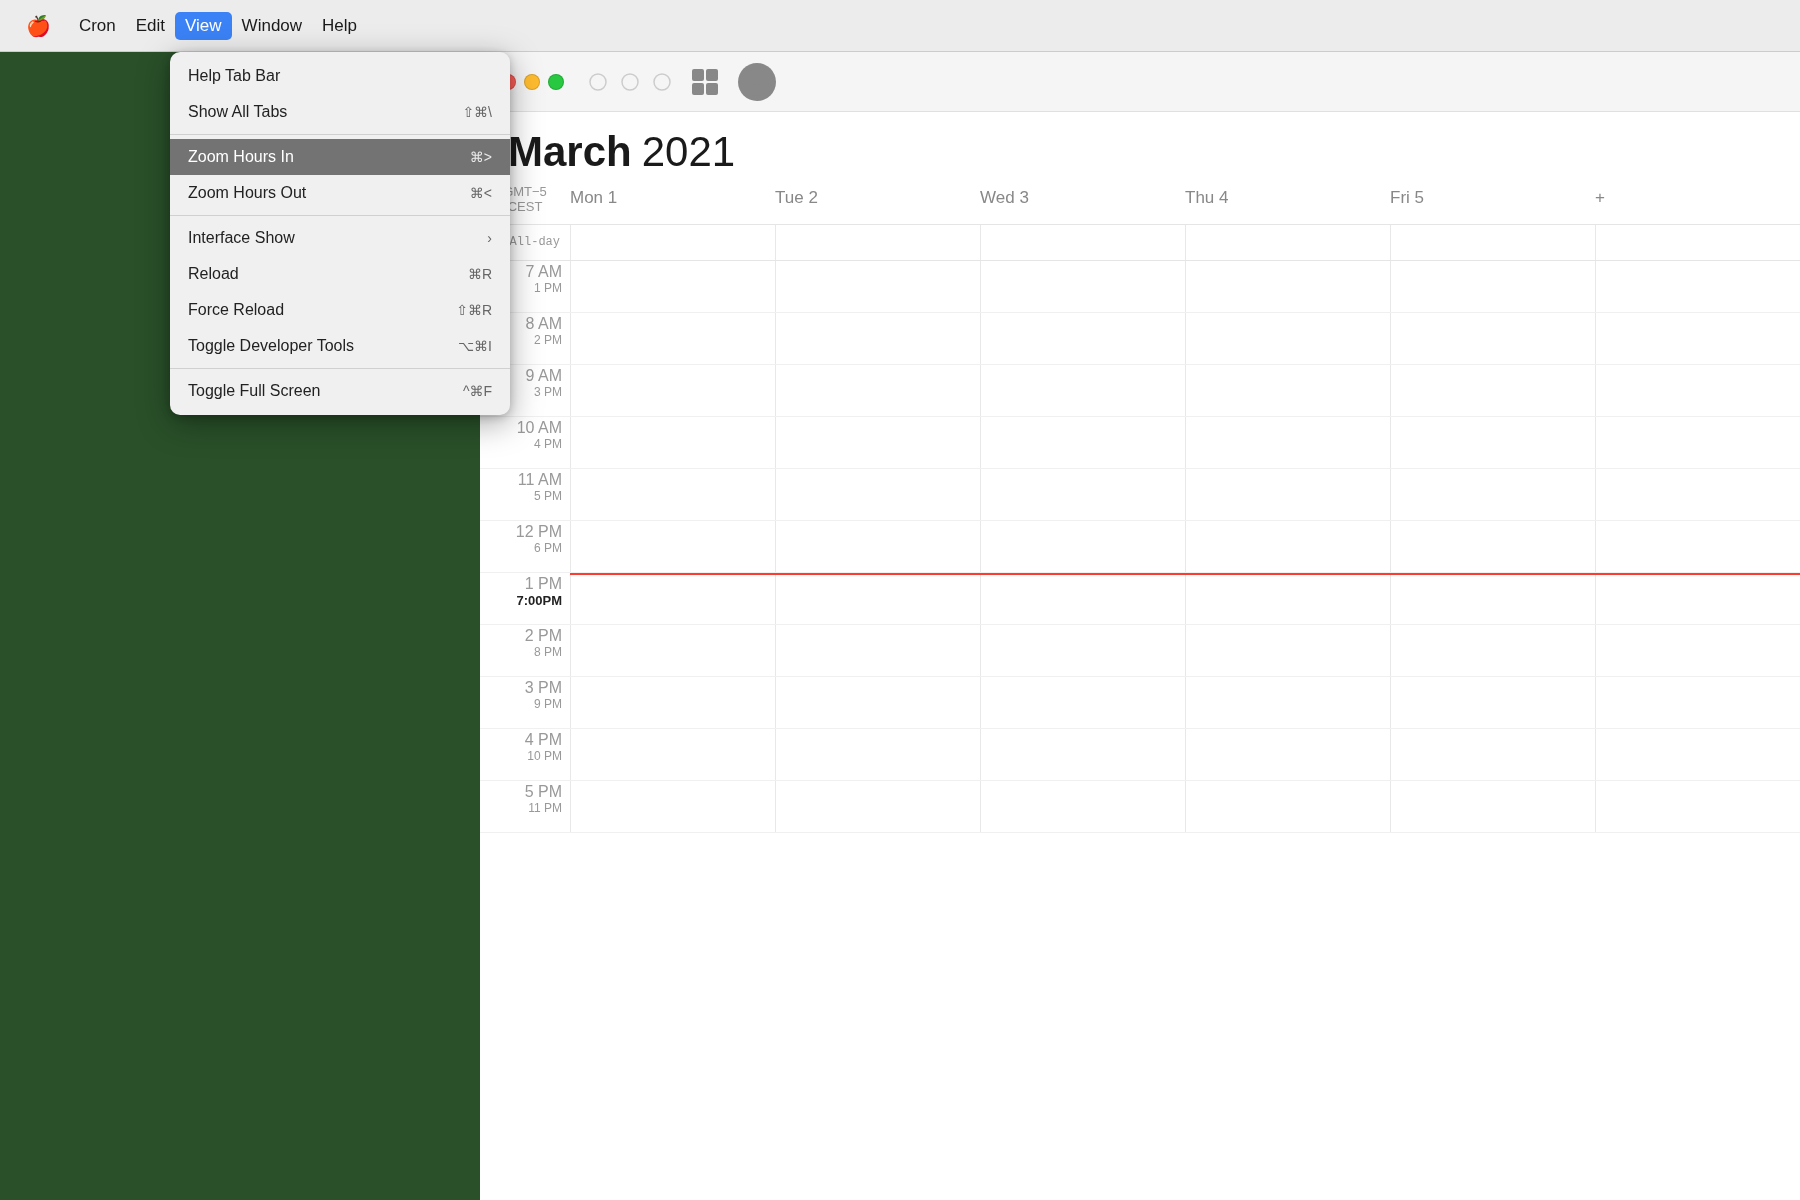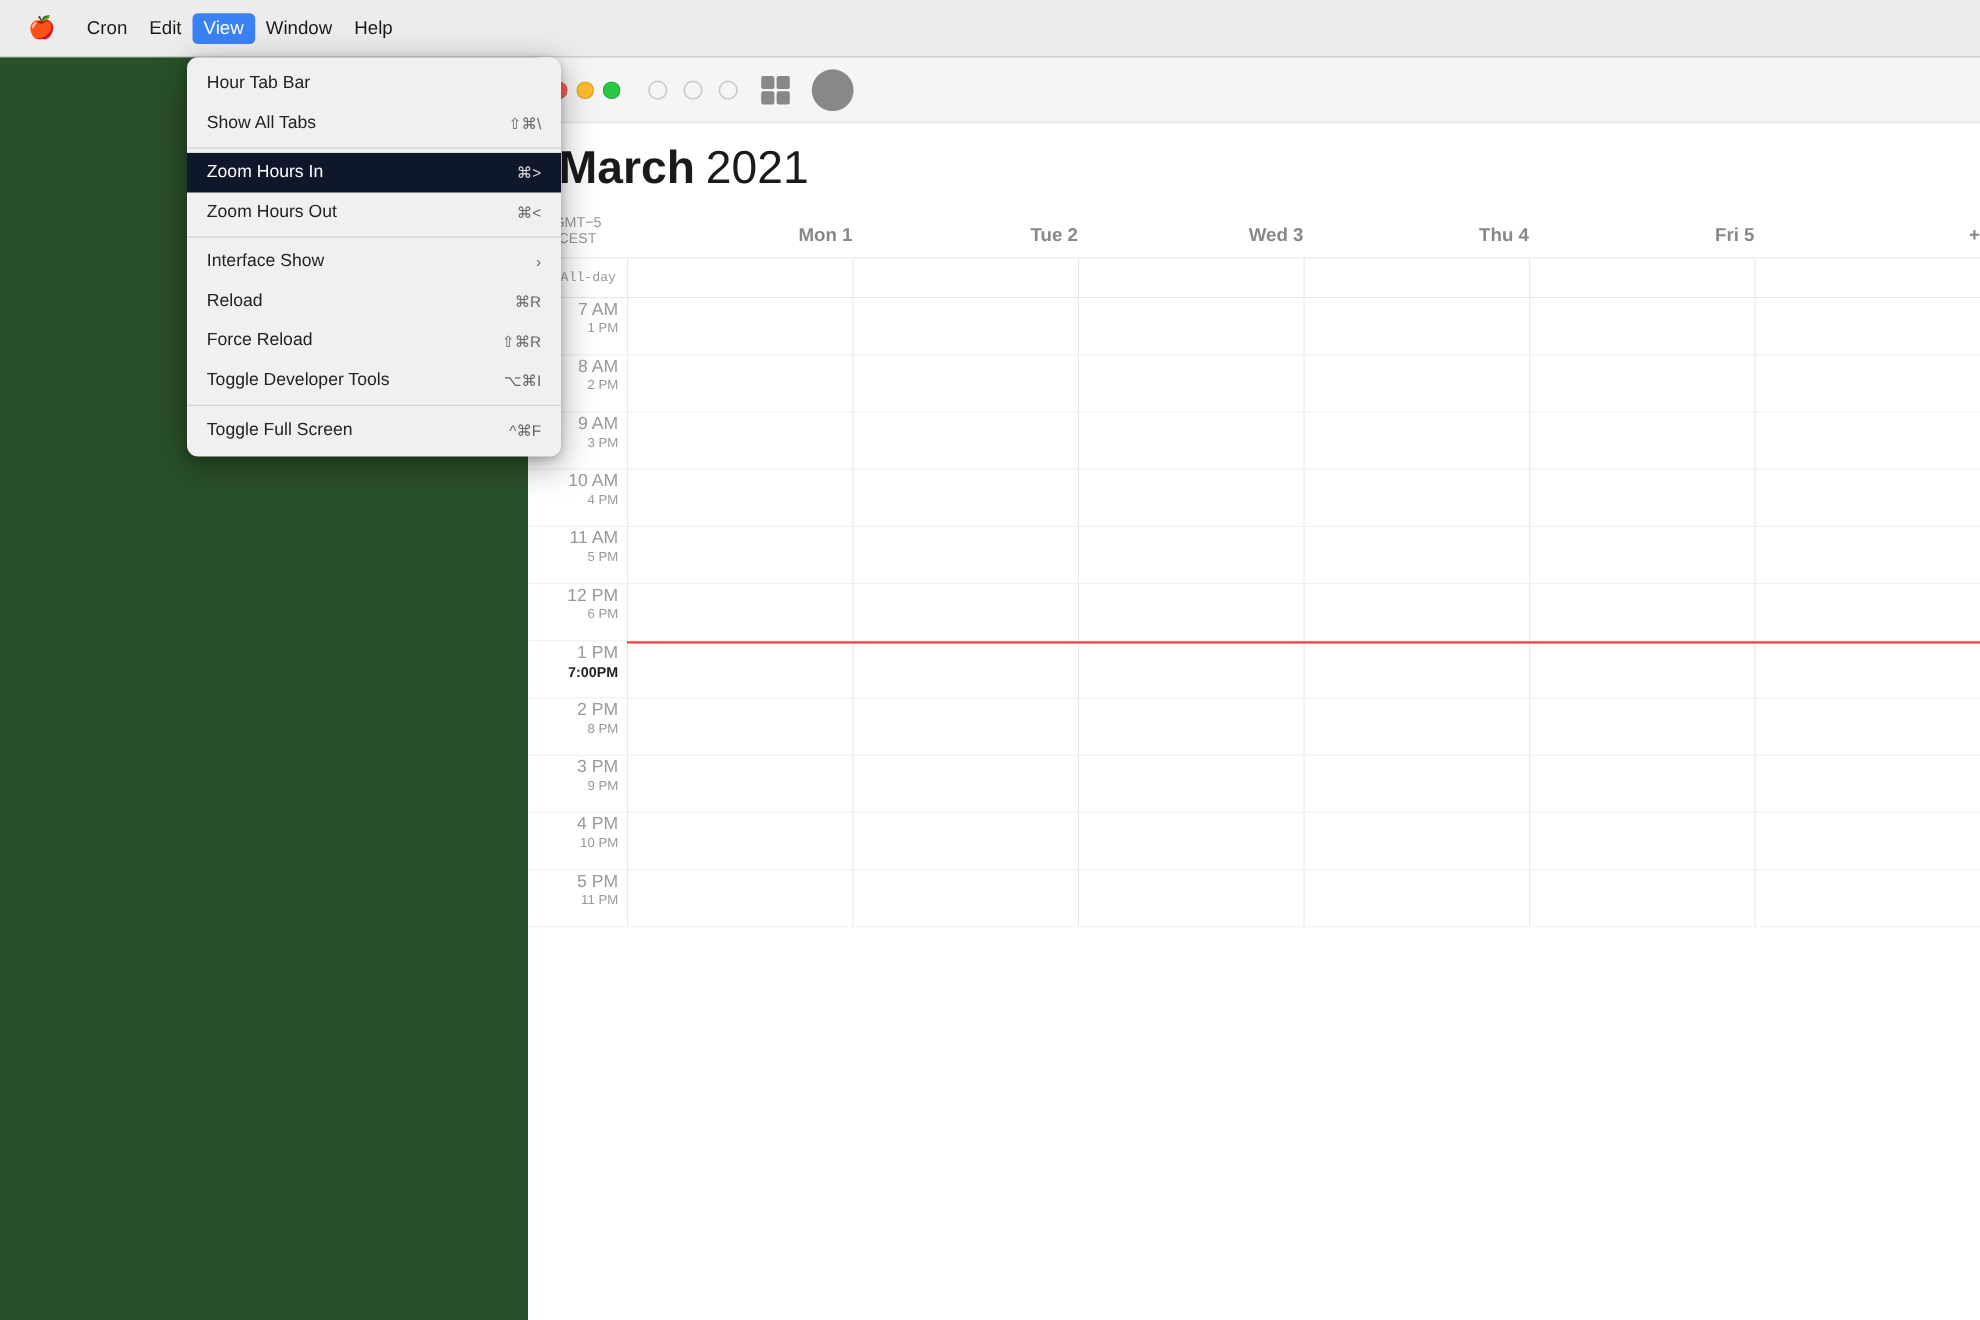--- a/index.html
+++ b/index.html
@@ -129,26 +129,25 @@
     .day-header-tz {
       display: flex;
       flex-direction: column;
       align-items: center;
       justify-content: flex-end;
       padding-bottom: 4px;
       font-size: 13px;
       color: #999;
     }
     .day-col-header {
-      text-align: right;
+      text-align: left;
       font-size: 17px;
       color: #888;
-      font-weight: 700;
+      font-weight: 400;
       padding: 4px 0;
-      margin-top: 16px;
     }
     .day-col-header .day-num {
       font-size: 17px;
     }
 
     
     .allday-row {
       display: grid;
       grid-template-columns: 90px 1fr 1fr 1fr 1fr 1fr 1fr;
       height: 36px;
@@ -233,21 +232,21 @@
       display: flex;
       align-items: center;
       justify-content: space-between;
       padding: 9px 18px;
       font-size: 16px;
       color: #222;
       cursor: pointer;
       white-space: nowrap;
     }
     .menu-item.highlighted {
-      background: #0f172a;
+      background: #737373;
       color: white;
       gap: 36px;
     }
     .menu-item.highlighted .shortcut { color: rgba(255,255,255,0.85); }
     .menu-item.disabled {
       color: #aaa;
     }
     .menu-item .shortcut {
       font-size: 14px;
       color: #666;
@@ -272,21 +271,21 @@
   <span class="apple-icon menubar-item">🍎</span>
   <span class="menubar-item">Cron</span>
   <span class="menubar-item">Edit</span>
   <span class="menubar-item active">View</span>
   <span class="menubar-item">Window</span>
   <span class="menubar-item">Help</span>
 </div>
 
 <div class="dropdown-menu">
   <div class="menu-item">
-    <span>Hour Tab Bar</span>
+    <span>Help Tab Bar</span>
     <span class="shortcut"></span>
   </div>
   <div class="menu-item">
     <span>Show All Tabs</span>
     <span class="shortcut">⇧⌘\</span>
   </div>
   <div class="menu-separator"></div>
   <div class="menu-item highlighted">
     <span>Zoom Hours In</span>
     <span class="shortcut">⌘&gt;</span>

